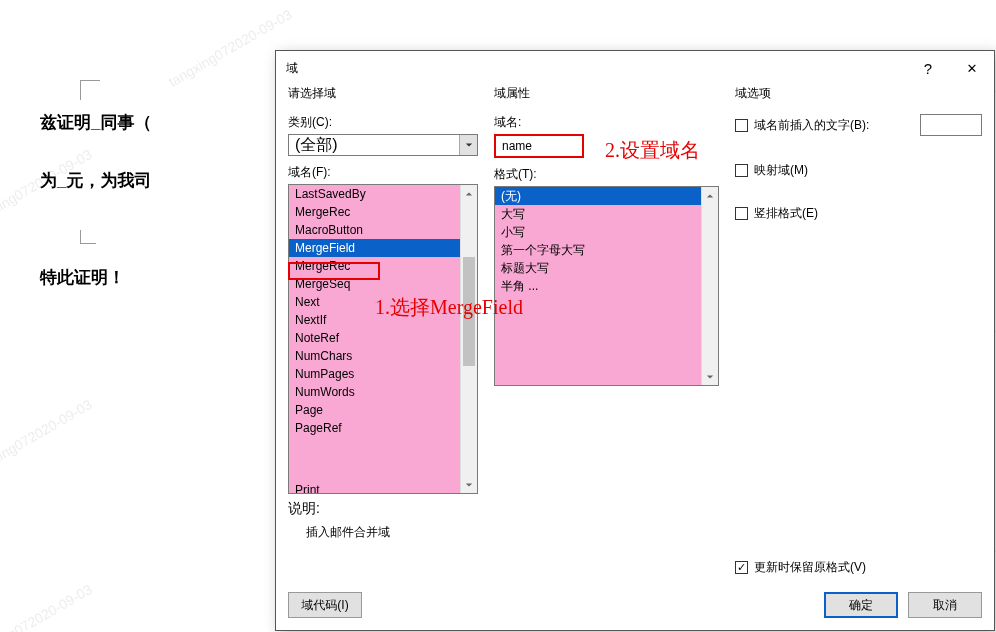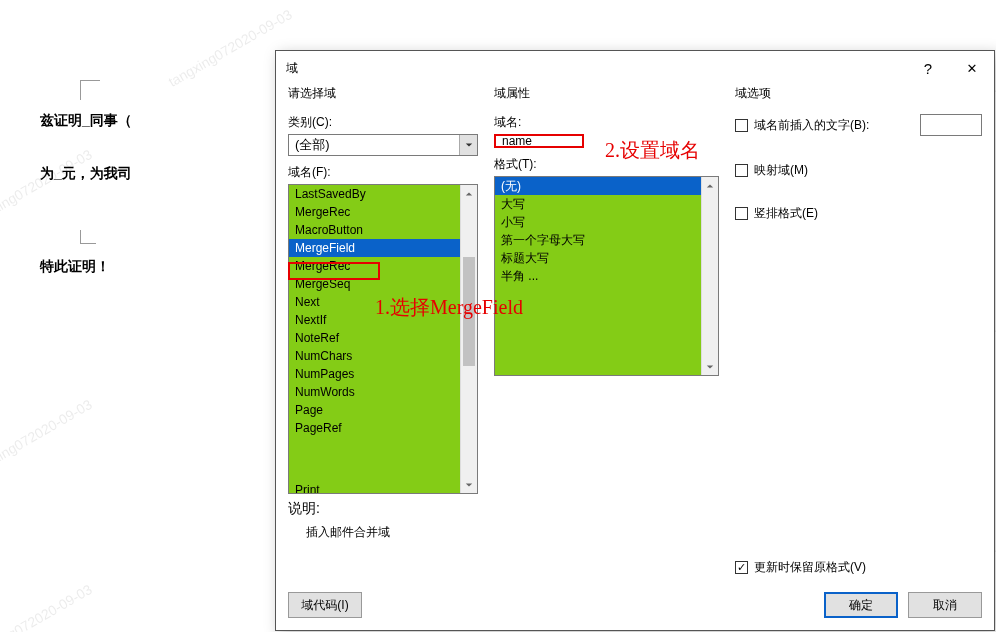--- a/index.html
+++ b/index.html
@@ -1,20 +1,20 @@
 <!DOCTYPE html>
 <html><head>
 <meta charset="utf-8">
 <style>
   * { box-sizing: border-box; margin: 0; padding: 0; font-family: "Microsoft YaHei", "Segoe UI", sans-serif; }
   body { width: 996px; height: 632px; background: #fff; position: relative; overflow: hidden; }
 
   .doc-bg { position: absolute; left: 0; top: 0; width: 280px; height: 600px; padding: 40px 20px 0 40px; }
   .doc-break { position: absolute; left: 80px; top: 80px; width: 20px; border-top: 1px solid #999; border-left: 1px solid #999; height: 20px; }
-  .doc-text { font-size: 14px; font-weight: 700; color: #000; line-height: 1.5; margin-bottom: 32px; white-space: nowrap; }
+  .doc-text { font-size: 17px; font-weight: 700; color: #000; line-height: 1.5; margin-bottom: 32px; white-space: nowrap; }
   .doc-break2 { position: absolute; left: 80px; top: 230px; width: 16px; border-bottom: 1px solid #999; border-left: 1px solid #999; height: 14px; }
 
   .dialog {
     position: absolute;
     left: 275px; top: 50px;
     width: 720px; height: 581px;
     background: #fff;
     border: 1px solid #555;
     box-shadow: 4px 4px 14px rgba(0,0,0,.25);
     display: flex; flex-direction: column;
@@ -30,43 +30,43 @@
   .col2 { width: 225px; }
   .col3 { flex: 1; }
 
   .section-label { font-size: 12px; margin-bottom: 4px; }
   .field-label { font-size: 12px; margin: 8px 0 3px 0; }
 
   .combo {
     display: flex; align-items: center; border: 1px solid #7a7a7a; height: 22px;
     background: #fff;
   }
-  .combo span { flex: 1; padding: 0 6px; font-size: 13px; }
+  .combo span { flex: 1; padding: 0 6px; font-size: 16px; }
   .combo .arrow {
     width: 18px; height: 100%; background: #e1e1e1; border-left: 1px solid #aaa;
     display: flex; align-items: center; justify-content: center;
   }
   .combo .arrow svg { width: 8px; height: 8px; }
 
   .listbox {
-    border: 1px solid #7a7a7a; background: #84cc16; font-size: 12px;
+    border: 1px solid #7a7a7a; background: #f9a8d4; font-size: 12px;
     overflow-y: auto; position: relative;
   }
   .listbox .item { padding: 1px 6px; line-height: 16px; cursor: default; }
   .listbox .item.selected { background: #0a62c9; color: #fff; }
   .listbox .sb { position: absolute; right: 0; top: 0; width: 17px; height: 100%; background: #f0f0f0; border-left: 1px solid #ddd; display:flex; flex-direction:column; }
   .listbox .sb .up, .listbox .sb .down { height: 17px; display:flex; align-items:center; justify-content:center; background:#f0f0f0; }
   .listbox .sb .track { flex:1; background:#f0f0f0; position:relative; }
   .listbox .sb .thumb { position:absolute; left:2px; right:2px; top:20%; height:40%; background:#c2c2c2; }
 
   .col1 .listbox { height: 310px; }
   .col2 .listbox.format { height: 200px; }
 
   .textinput {
-    border: 1px solid #7a7a7a; height: 14px; padding: 0 6px; font-size: 12px;
+    border: 1px solid #7a7a7a; height: 24px; padding: 0 6px; font-size: 12px;
     font-family: inherit; outline: none;
   }
   .textinput.highlight { border: 2px solid #e60000; }
 
   .checkbox-row { display: flex; align-items: center; gap: 6px; margin: 8px 0 18px 0; font-size: 12px; }
   .checkbox-row.tight { margin: 4px 0 4px 0; }
   .cb { width: 13px; height: 13px; border: 1px solid #333; display: inline-flex; align-items:center; justify-content:center; font-size:11px; line-height:1; }
   .cb.checked::after { content: "✓"; font-size: 11px; }
 
   .col3-input { width: 62px; height: 22px; border:1px solid #7a7a7a; margin-left: auto; }

